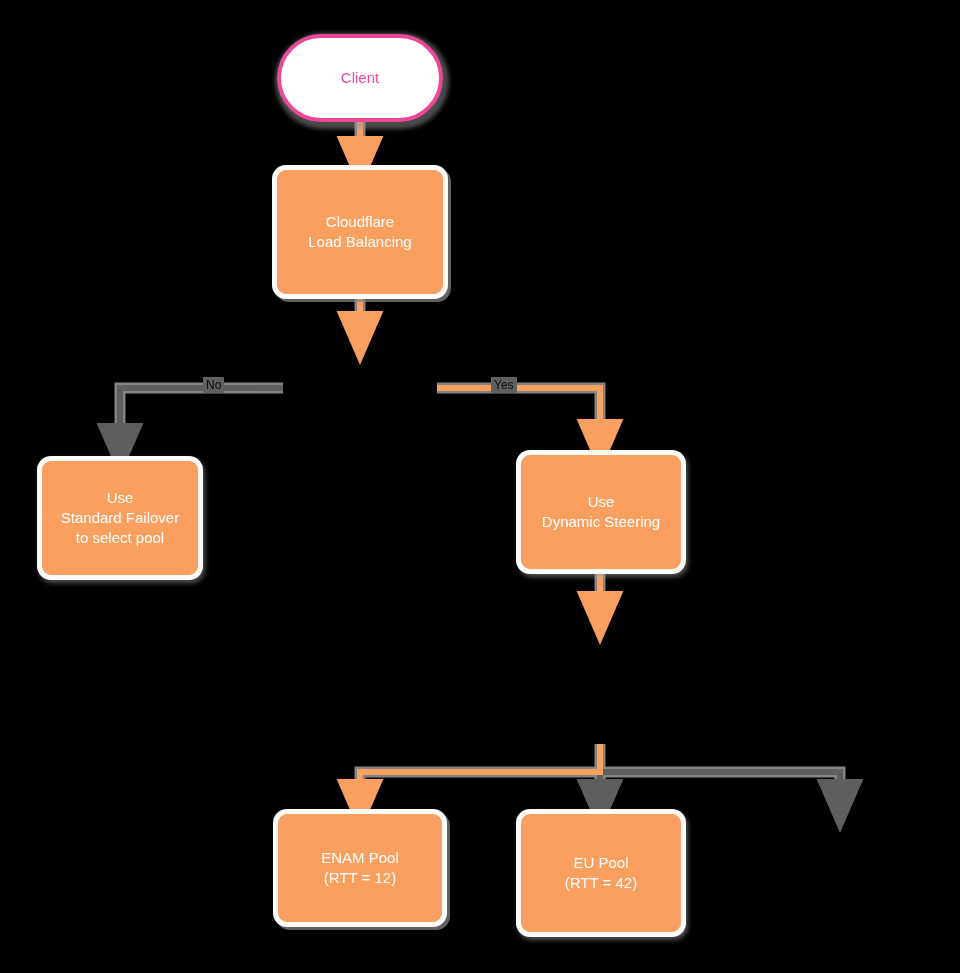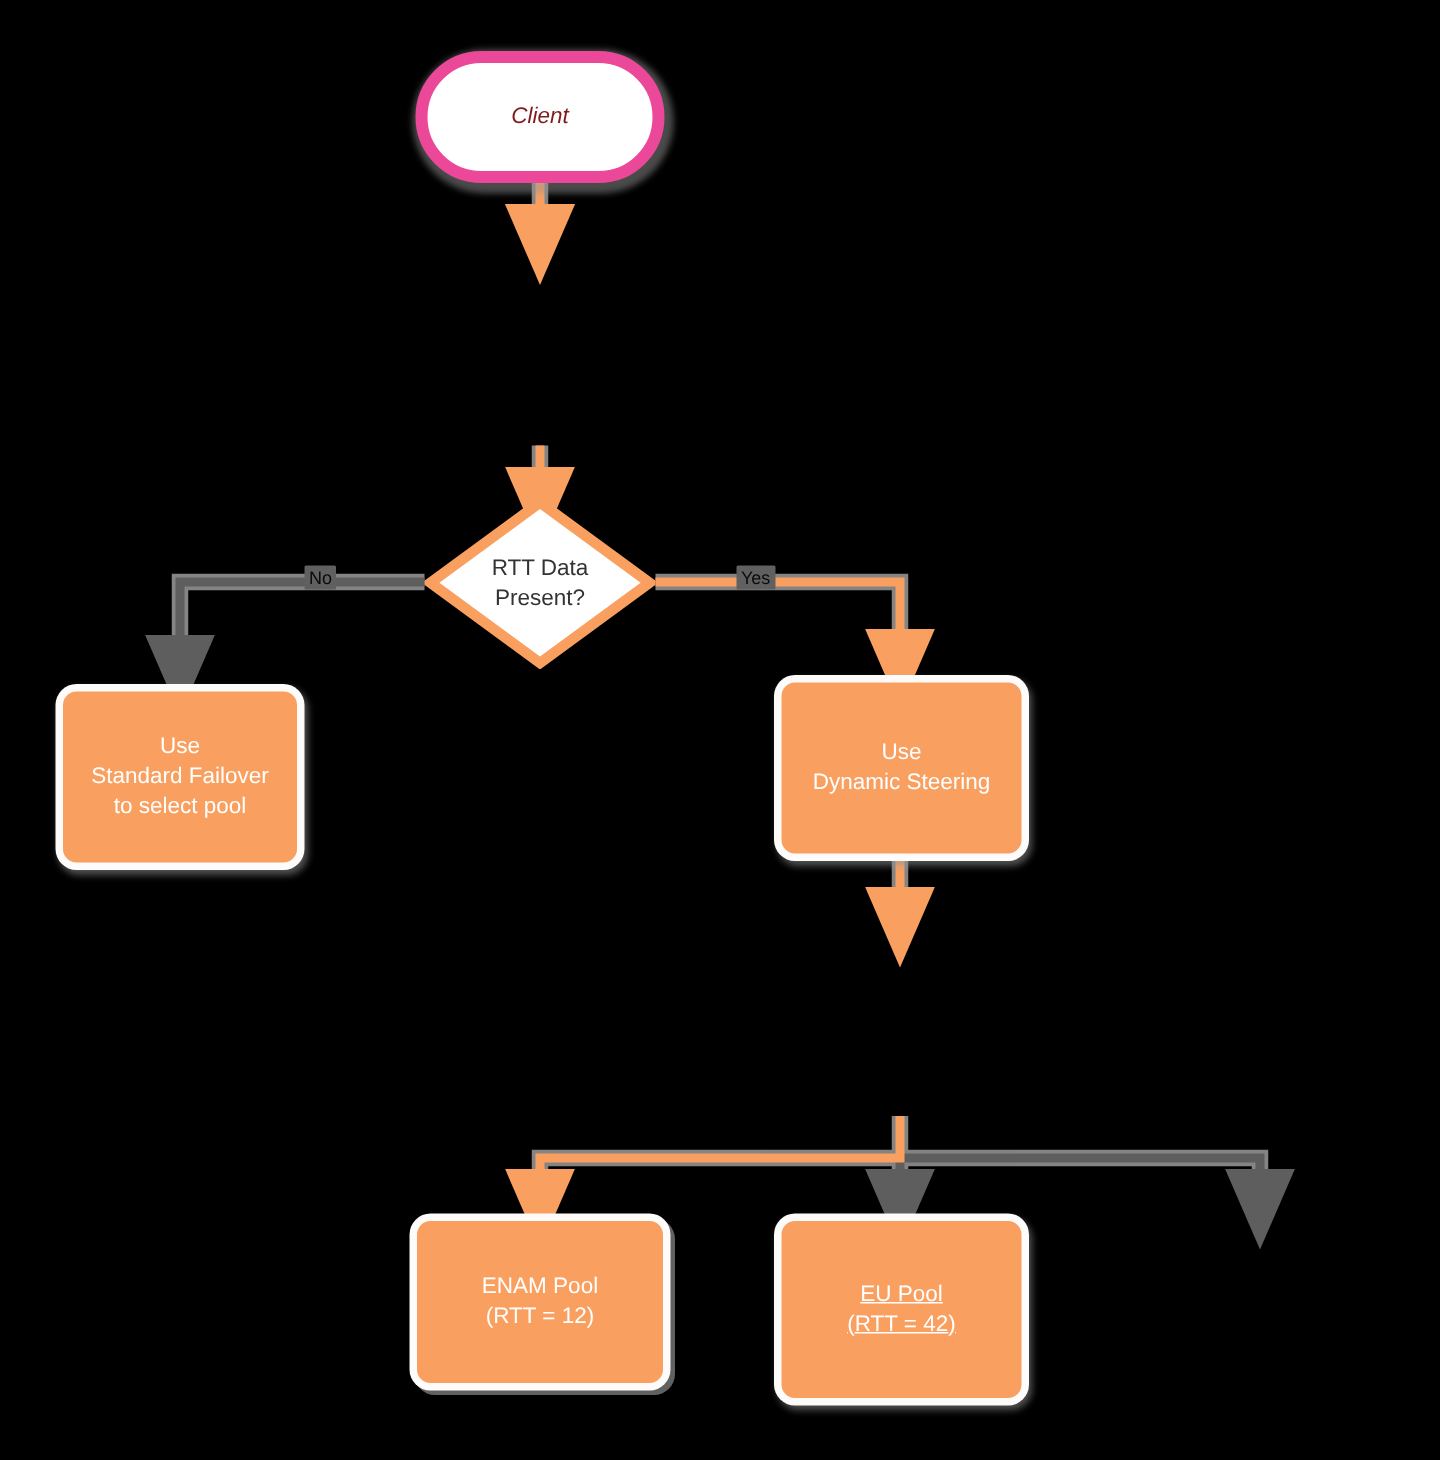--- a/index.html
+++ b/index.html
@@ -40,25 +40,24 @@
     border-radius: 9px;
     border: 1px solid #F9A061;
     box-shadow: 0 0 0 5px #FDFCFA, 2px 3px 5px 5px rgba(150,150,150,0.55);
   }
   .proc.gray-halo {
     box-shadow: 0 0 0 5px #FDFCFA, 3px 3px 0 5px rgba(130,130,130,0.75);
   }
   
   .stadium {
     background: #FFFFFF;
-    color: #7f1d1d;
-    border: 8px solid #ec4899;
+    color: #ec4899;
+    border: 4px solid #ec4899;
     border-radius: 999px;
     box-shadow: 2px 3px 4px 4px rgba(150,150,150,0.5);
-    font-style: italic;
   }
   
   .diamond-wrap {
     position: absolute;
   }
   .diamond-shape {
     position: absolute;
     left: 0;
     top: 0;
     width: 100%;
@@ -130,32 +129,27 @@
       <path d="M437,388 L600,388 L600,446" marker-end="url(#arrow-orange)"></path>
       <path d="M600,572 L600,618" marker-end="url(#arrow-orange)"></path>
       <path d="M600,744 L600,772 L360,772 L360,806" marker-end="url(#arrow-orange)"></path>
     </g>
   </svg>
 
   <div class="node stadium" style="left:277px; top:34px; width:166px; height:88px;">
     <span>Client</span>
   </div>
 
+  <div class="node proc gray-halo" style="left:277px; top:170px; width:166px; height:124px;">
+    <span>
+      <span class="nline">Cloudflare</span>
+      <span class="nline">Load Balancing</span>
+    </span>
+  </div>
 
-  <div class="diamond-wrap" style="left:283px; top:331px; width:154px; height:115px;">
-    <svg class="diamond-shape" viewBox="0 0 154 115" preserveAspectRatio="none">
-      <polygon points="77,4 150,57.5 77,111 4,57.5" fill="#FFFFFF" stroke="#F9A061" stroke-width="7"></polygon>
-    </svg>
-    <div class="diamond-label">
-      <span>
-        <span class="nline">RTT Data</span>
-        <span class="nline">Present?</span>
-      </span>
-    </div>
-  </div>
 
   <div class="node proc" style="left:42px; top:461px; width:156px; height:114px;">
     <span>
       <span class="nline">Use</span>
       <span class="nline">Standard Failover</span>
       <span class="nline">to select pool</span>
     </span>
   </div>
 
   <div class="node proc" style="left:521px; top:455px; width:160px; height:114px;">
@@ -166,21 +160,21 @@
   </div>
 
 
   <div class="node proc gray-halo" style="left:278px; top:814px; width:164px; height:108px;">
     <span>
       <span class="nline">ENAM Pool</span>
       <span class="nline"><span>(</span><span class="bold-rtt">RTT = 12</span><span>)</span></span>
     </span>
   </div>
 
-  <div class="node proc" style="left:521px; top:814px; width:160px; height:118px;text-decoration:underline;">
+  <div class="node proc" style="left:521px; top:814px; width:160px; height:118px;">
     <span>
       <span class="nline">EU Pool</span>
       <span class="nline"><span>(</span><span>RTT = 42</span><span>)</span></span>
     </span>
   </div>
 
 
   <div class="edge-label" style="left:203px; top:377px;">No</div>
 
   <div class="edge-label" style="left:491px; top:377px;">Yes</div>

